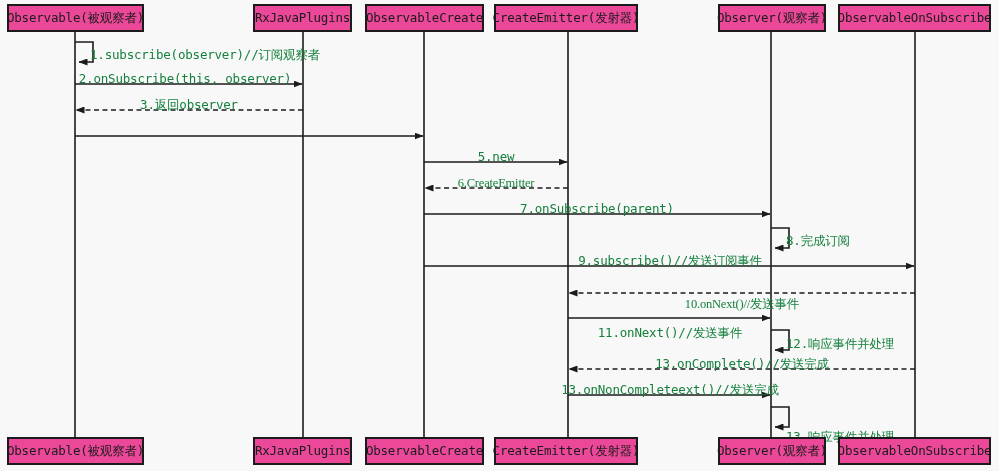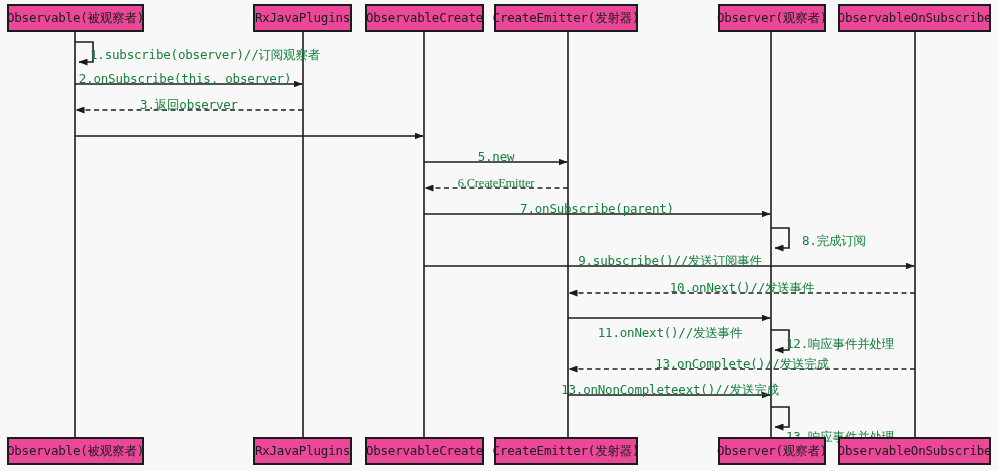--- a/index.html
+++ b/index.html
@@ -97,21 +97,21 @@
     <div class="lifeline-box" style="left: 718px; width: 108px; top: 4px; height: 28px;">Observer(观察者)</div>
     <div class="lifeline-box" style="left: 718px; width: 108px; top: 437px; height: 28px;">Observer(观察者)</div>
     <div class="lifeline-box" style="left: 838px; width: 153px; top: 4px; height: 28px;">ObservableOnSubscribe</div>
     <div class="lifeline-box" style="left: 838px; width: 153px; top: 437px; height: 28px;">ObservableOnSubscribe</div>
     <div class="msg-label" style="left: 90px; top: 49px;">1.subscribe(observer)//订阅观察者</div>
     <div class="msg-label center" style="left: 177px; top: 73px; margin-left: 8px;">2.onSubscribe(this, observer)</div>
     <div class="msg-label center" style="left: 189px; top: 99px;">3.返回observer</div>
     <div class="msg-label center" style="left: 496px; top: 151px;">5.new</div>
     <div class="msg-label center" style="left: 496px; top: 177px; font-family: Liberation Serif, serif;">6.CreateEmitter</div>
     <div class="msg-label center" style="left: 597px; top: 203px; text-align: right;">7.onSubscribe(parent)</div>
-    <div class="msg-label" style="left: 786px; top: 235px; margin-left: 16px;">8.完成订阅</div>
+    <div class="msg-label" style="left: 786px; top: 235px;">8.完成订阅</div>
     <div class="msg-label center" style="left: 670px; top: 255px;">9.subscribe()//发送订阅事件</div>
-    <div class="msg-label center" style="left: 742px; top: 282px;">10.onNext()//发送事件</div>
+    <div class="msg-label center" style="left: 742px; top: 298px; font-family: Liberation Serif, serif;">10.onNext()//发送事件</div>
     <div class="msg-label center" style="left: 670px; top: 307px; margin-top: 20px;">11.onNext()//发送事件</div>
     <div class="msg-label" style="left: 786px; top: 338px;">12.响应事件并处理</div>
     <div class="msg-label center" style="left: 742px; top: 358px;">13.onComplete()//发送完成</div>
     <div class="msg-label center" style="left: 670px; top: 384px;">13.onNonCompleteext()//发送完成</div>
     <div class="msg-label" style="left: 786px; top: 415px; margin-top: 16px;">13.响应事件并处理</div>
   </div>
 
 </body></html>

